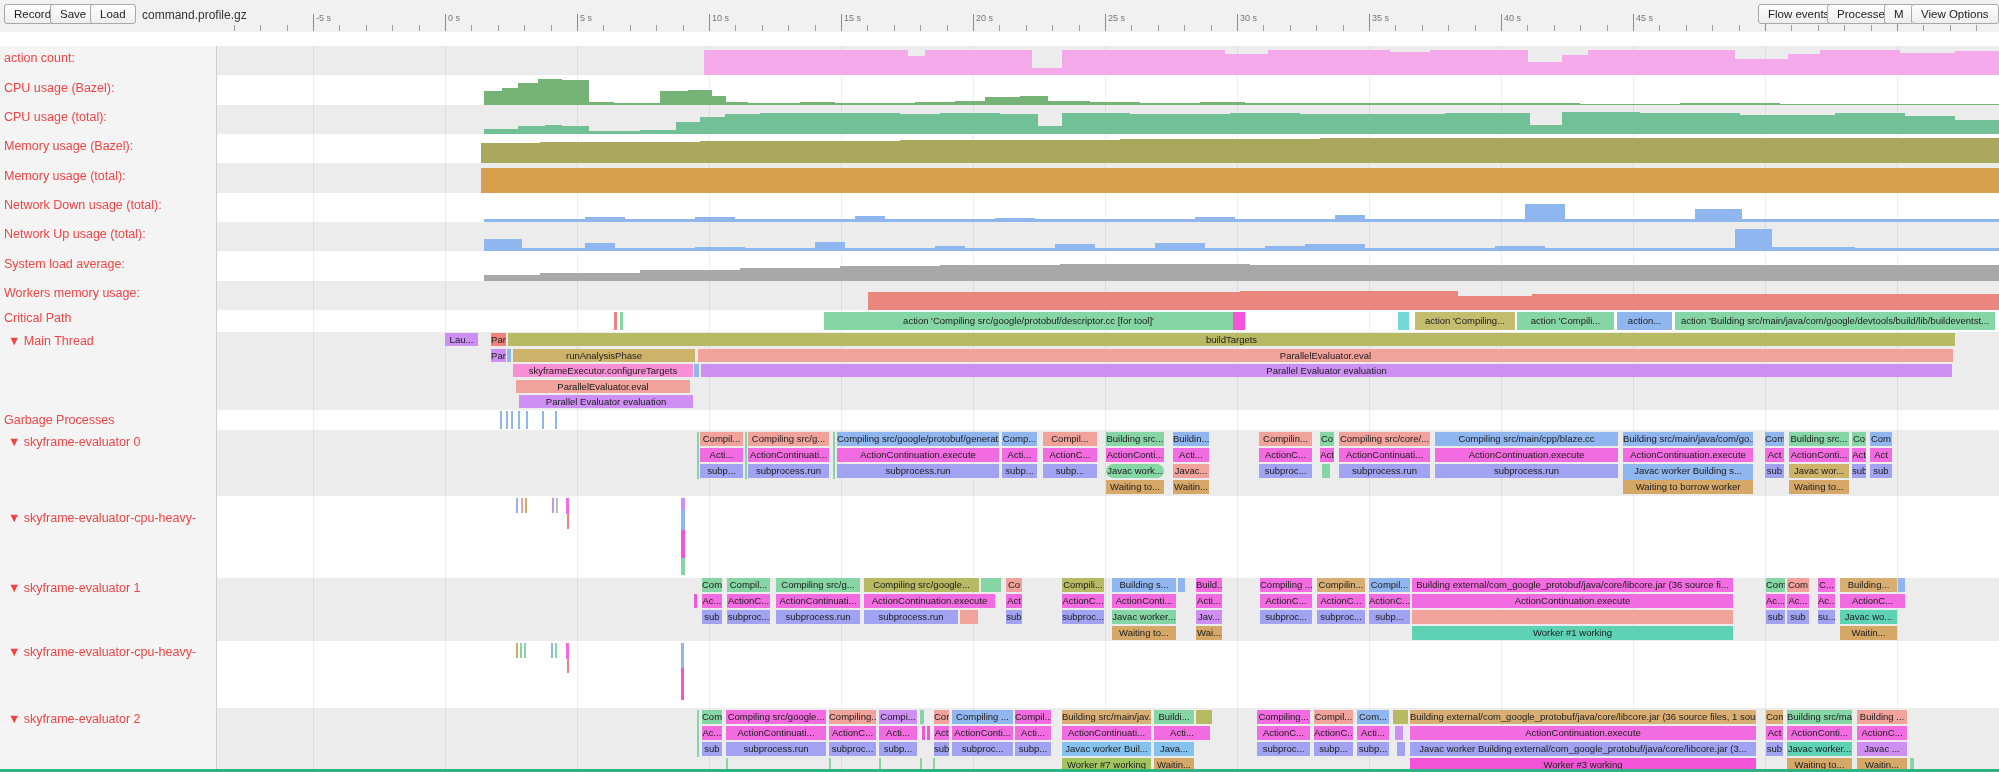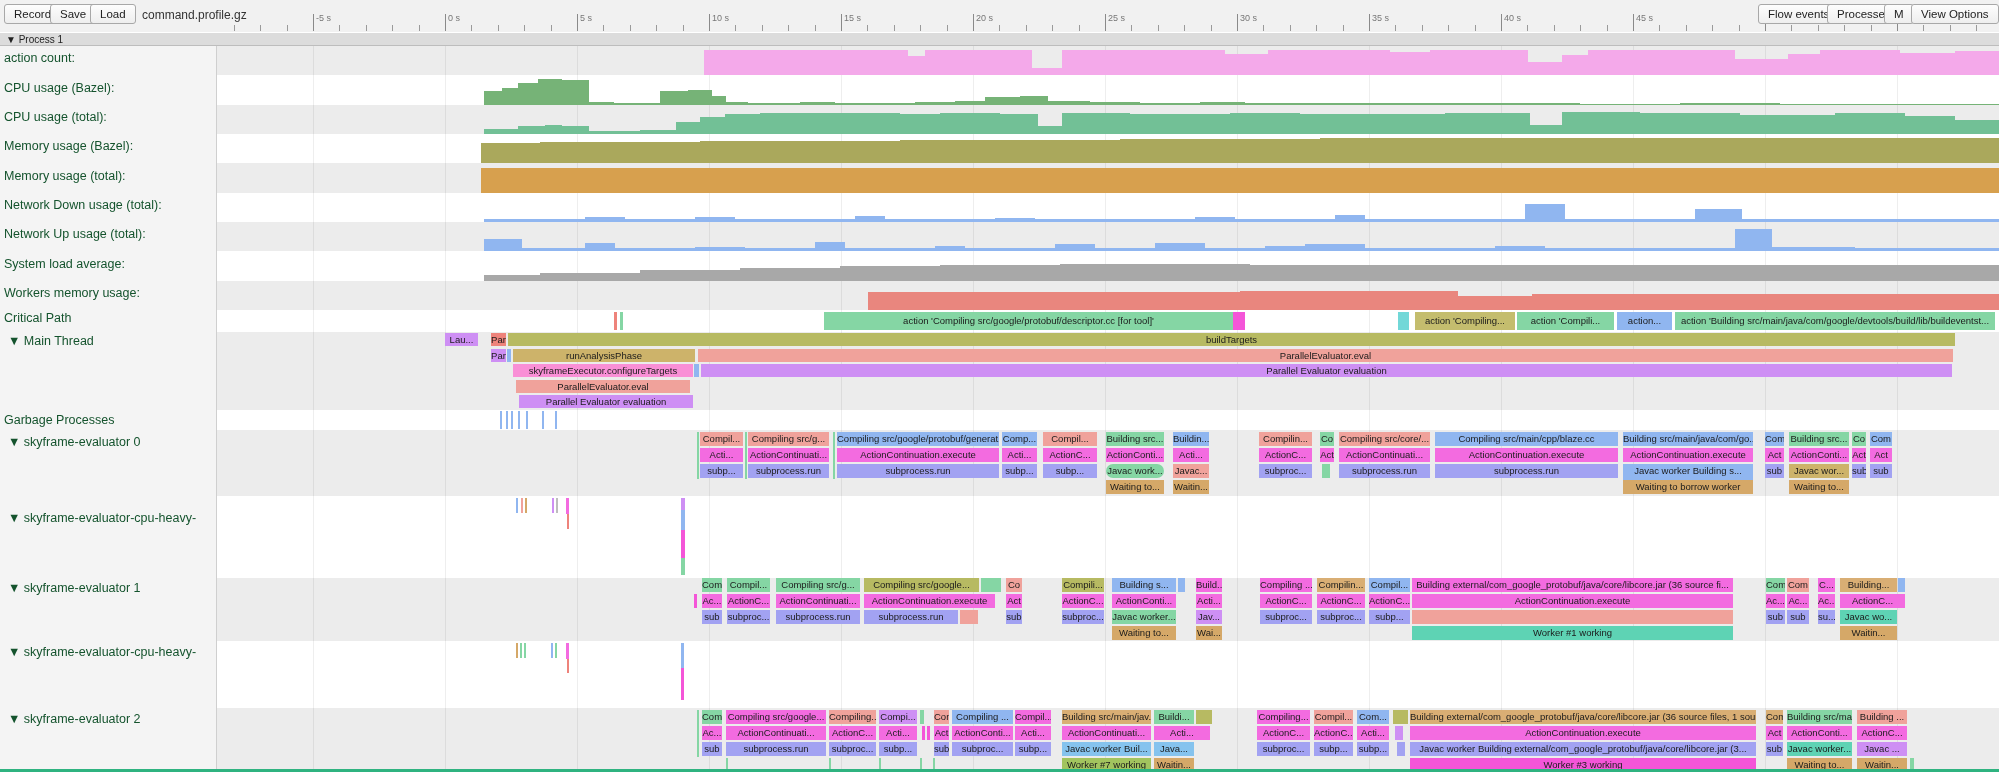--- a/index.html
+++ b/index.html
@@ -3,21 +3,21 @@
 <meta charset="utf-8">
 <style>
   html,body{margin:0;padding:0;background:#fff;}
   #app{position:relative;width:1999px;height:772px;overflow:hidden;
        font-family:"Liberation Sans",sans-serif;background:#fff;-webkit-font-smoothing:antialiased;}
   .btn{position:absolute;top:4px;height:20px;display:inline-flex;align-items:center;
        padding:0 9px;border:1px solid #a8a8a8;border-radius:3px;font-size:11.5px;color:#222;
        background:linear-gradient(#fdfdfd,#eee);box-sizing:border-box;white-space:nowrap;}
   .fname{position:absolute;top:8px;font-size:12px;color:#333;white-space:nowrap;}
   .rlabel{position:absolute;font-size:9px;color:#777;white-space:nowrap;}
-  .slabel{position:absolute;font-size:12.5px;color:#14532d;white-space:nowrap;}
+  .slabel{position:absolute;font-size:12.5px;color:#ef4444;white-space:nowrap;}
   .evbox{position:absolute;font-size:9.5px;color:#1b1b1b;text-align:center;overflow:hidden;
          white-space:nowrap;box-sizing:border-box;}
   #process-header{position:absolute;left:0;top:33px;width:1999px;height:13px;background:#dcdcdc;
          border-bottom:1px solid #bdbdbd;font-size:10px;color:#222;line-height:13px;padding-left:6px;
          box-sizing:border-box;}
 </style>
 </head>
 <body>
 
 <div id="app">
@@ -98,23 +98,20 @@
       <div style="position: absolute; left: 1574.4px; top: 25px; width: 1px; height: 6px; background: rgb(154, 154, 154);"></div>
       <div style="position: absolute; left: 1600.8px; top: 25px; width: 1px; height: 6px; background: rgb(154, 154, 154);"></div>
       <div style="position: absolute; left: 1627.2px; top: 25px; width: 1px; height: 6px; background: rgb(154, 154, 154);"></div>
       <div style="position: absolute; left: 1653.6px; top: 25px; width: 1px; height: 6px; background: rgb(154, 154, 154);"></div>
       <div style="position: absolute; left: 1680px; top: 14px; width: 1px; height: 17px; background: rgb(138, 138, 138);"></div>
       <div class="rlabel" style="left: 1683px; top: 13px;">55 s</div>
       <div style="position: absolute; left: 1706.4px; top: 25px; width: 1px; height: 6px; background: rgb(154, 154, 154);"></div>
       <div style="position: absolute; left: 1732.8px; top: 25px; width: 1px; height: 6px; background: rgb(154, 154, 154);"></div>
       <div style="position: absolute; left: 1759.2px; top: 25px; width: 1px; height: 6px; background: rgb(154, 154, 154);"></div>
     </div>
-  <div id="process-header">
-    <span>▼ Process 1</span>
-  </div>
   <div id="sidebar" style="position:absolute;left:0;top:46px;width:217px;height:726px;background:#f4f4f4;border-right:1px solid #cfcfcf;box-sizing:border-box;"></div>
   <div id="canvas" style="position:absolute;left:0;top:0;width:1999px;height:772px;pointer-events:none;">
       <div style="position: absolute; left: 217px; top: 46px; width: 1782px; height: 29px; background: rgb(236, 236, 236);"></div>
       <div style="position: absolute; left: 217px; top: 75px; width: 1782px; height: 30px; background: rgb(255, 255, 255);"></div>
       <div style="position: absolute; left: 217px; top: 105px; width: 1782px; height: 29px; background: rgb(236, 236, 236);"></div>
       <div style="position: absolute; left: 217px; top: 134px; width: 1782px; height: 29px; background: rgb(255, 255, 255);"></div>
       <div style="position: absolute; left: 217px; top: 163px; width: 1782px; height: 30px; background: rgb(236, 236, 236);"></div>
       <div style="position: absolute; left: 217px; top: 193px; width: 1782px; height: 29px; background: rgb(255, 255, 255);"></div>
       <div style="position: absolute; left: 217px; top: 222px; width: 1782px; height: 29px; background: rgb(236, 236, 236);"></div>
       <div style="position: absolute; left: 217px; top: 251px; width: 1782px; height: 30px; background: rgb(255, 255, 255);"></div>

